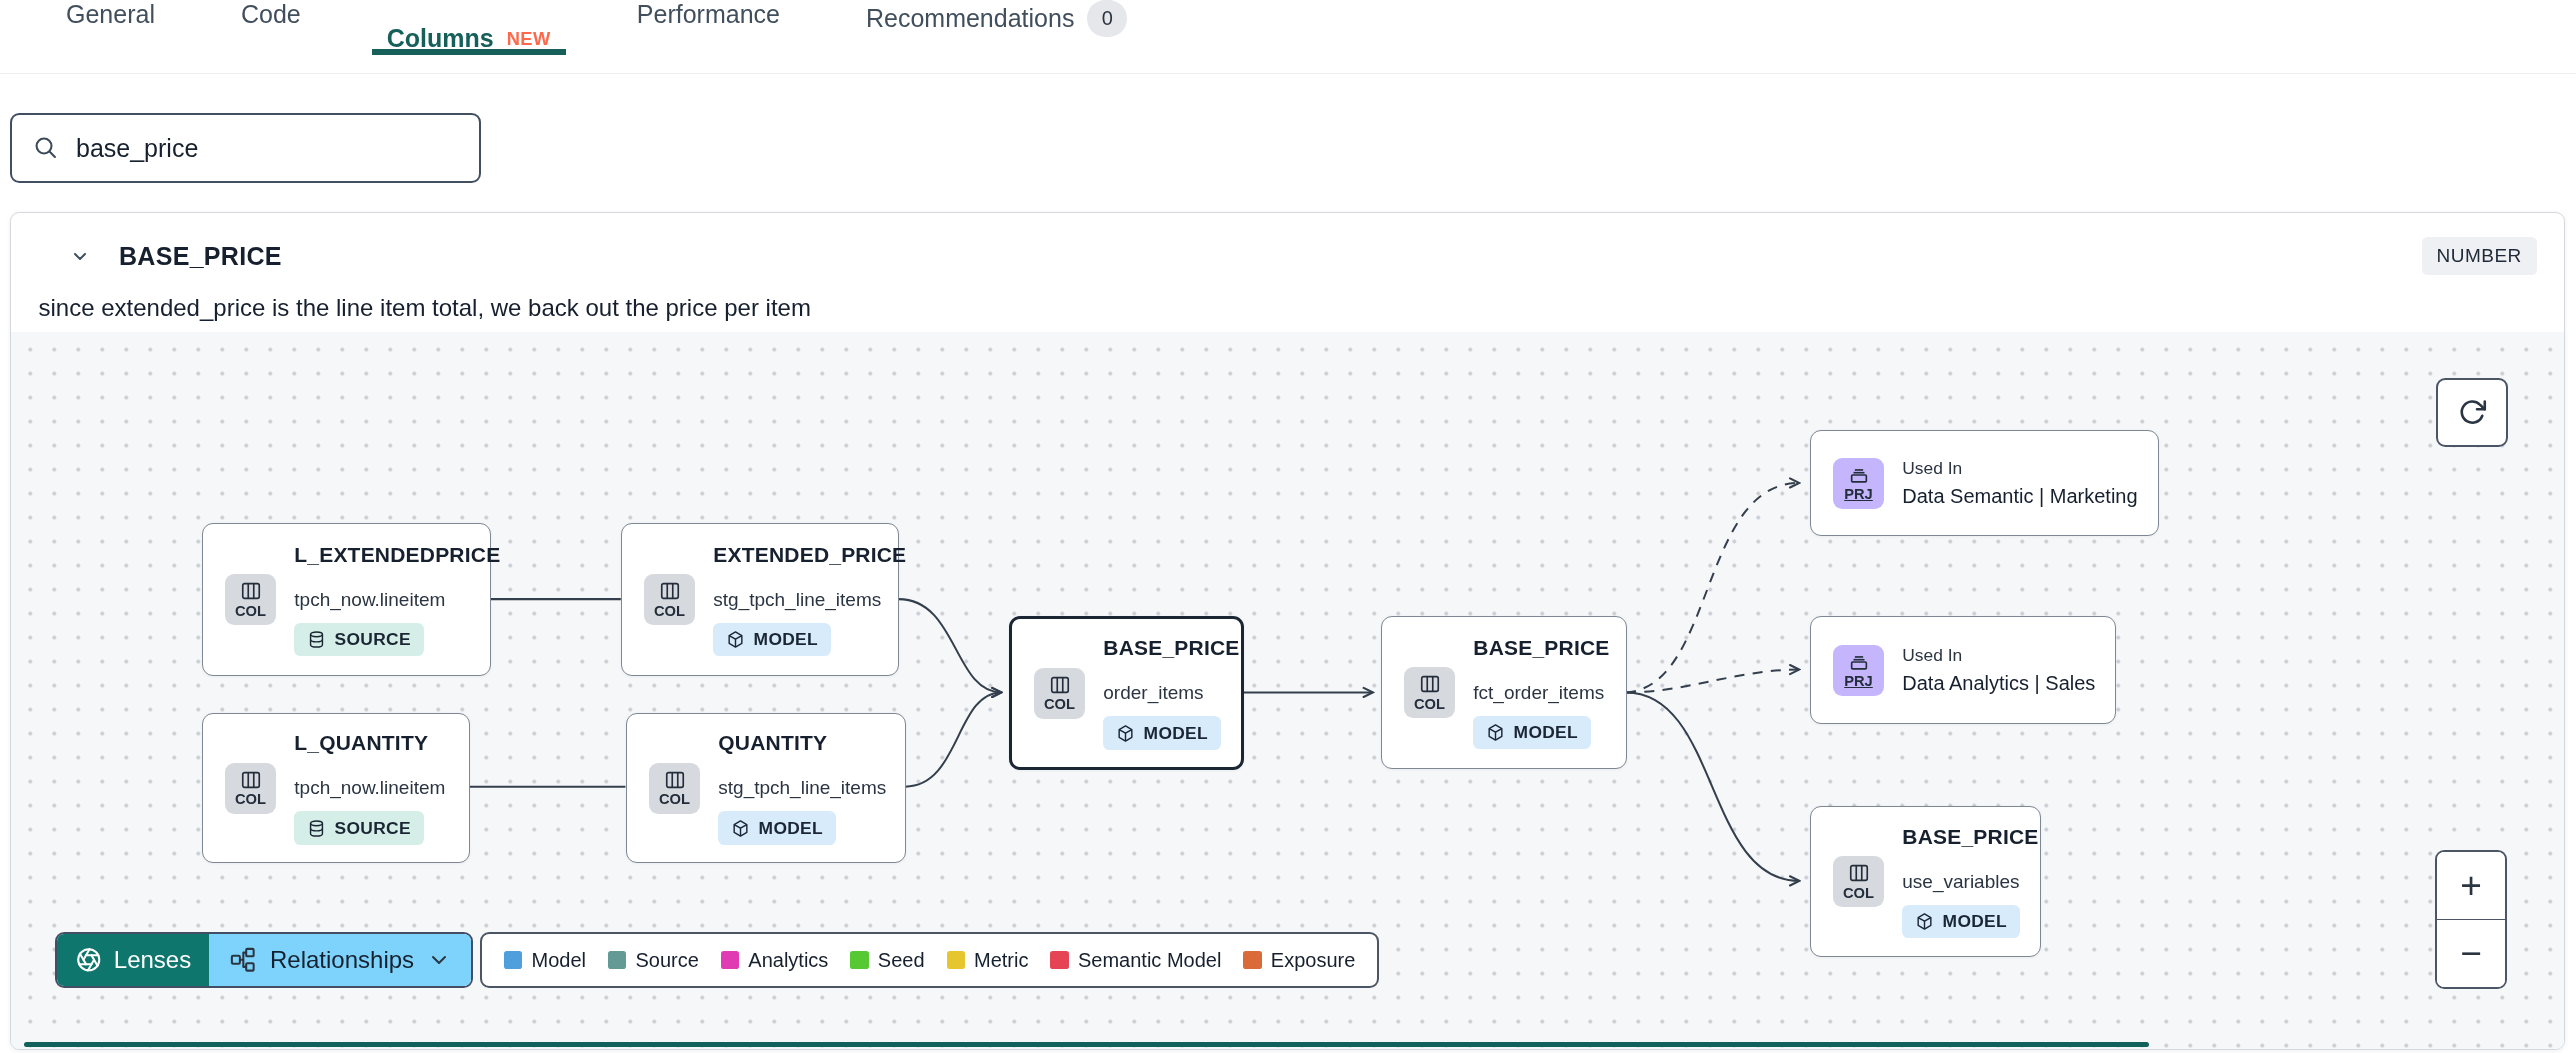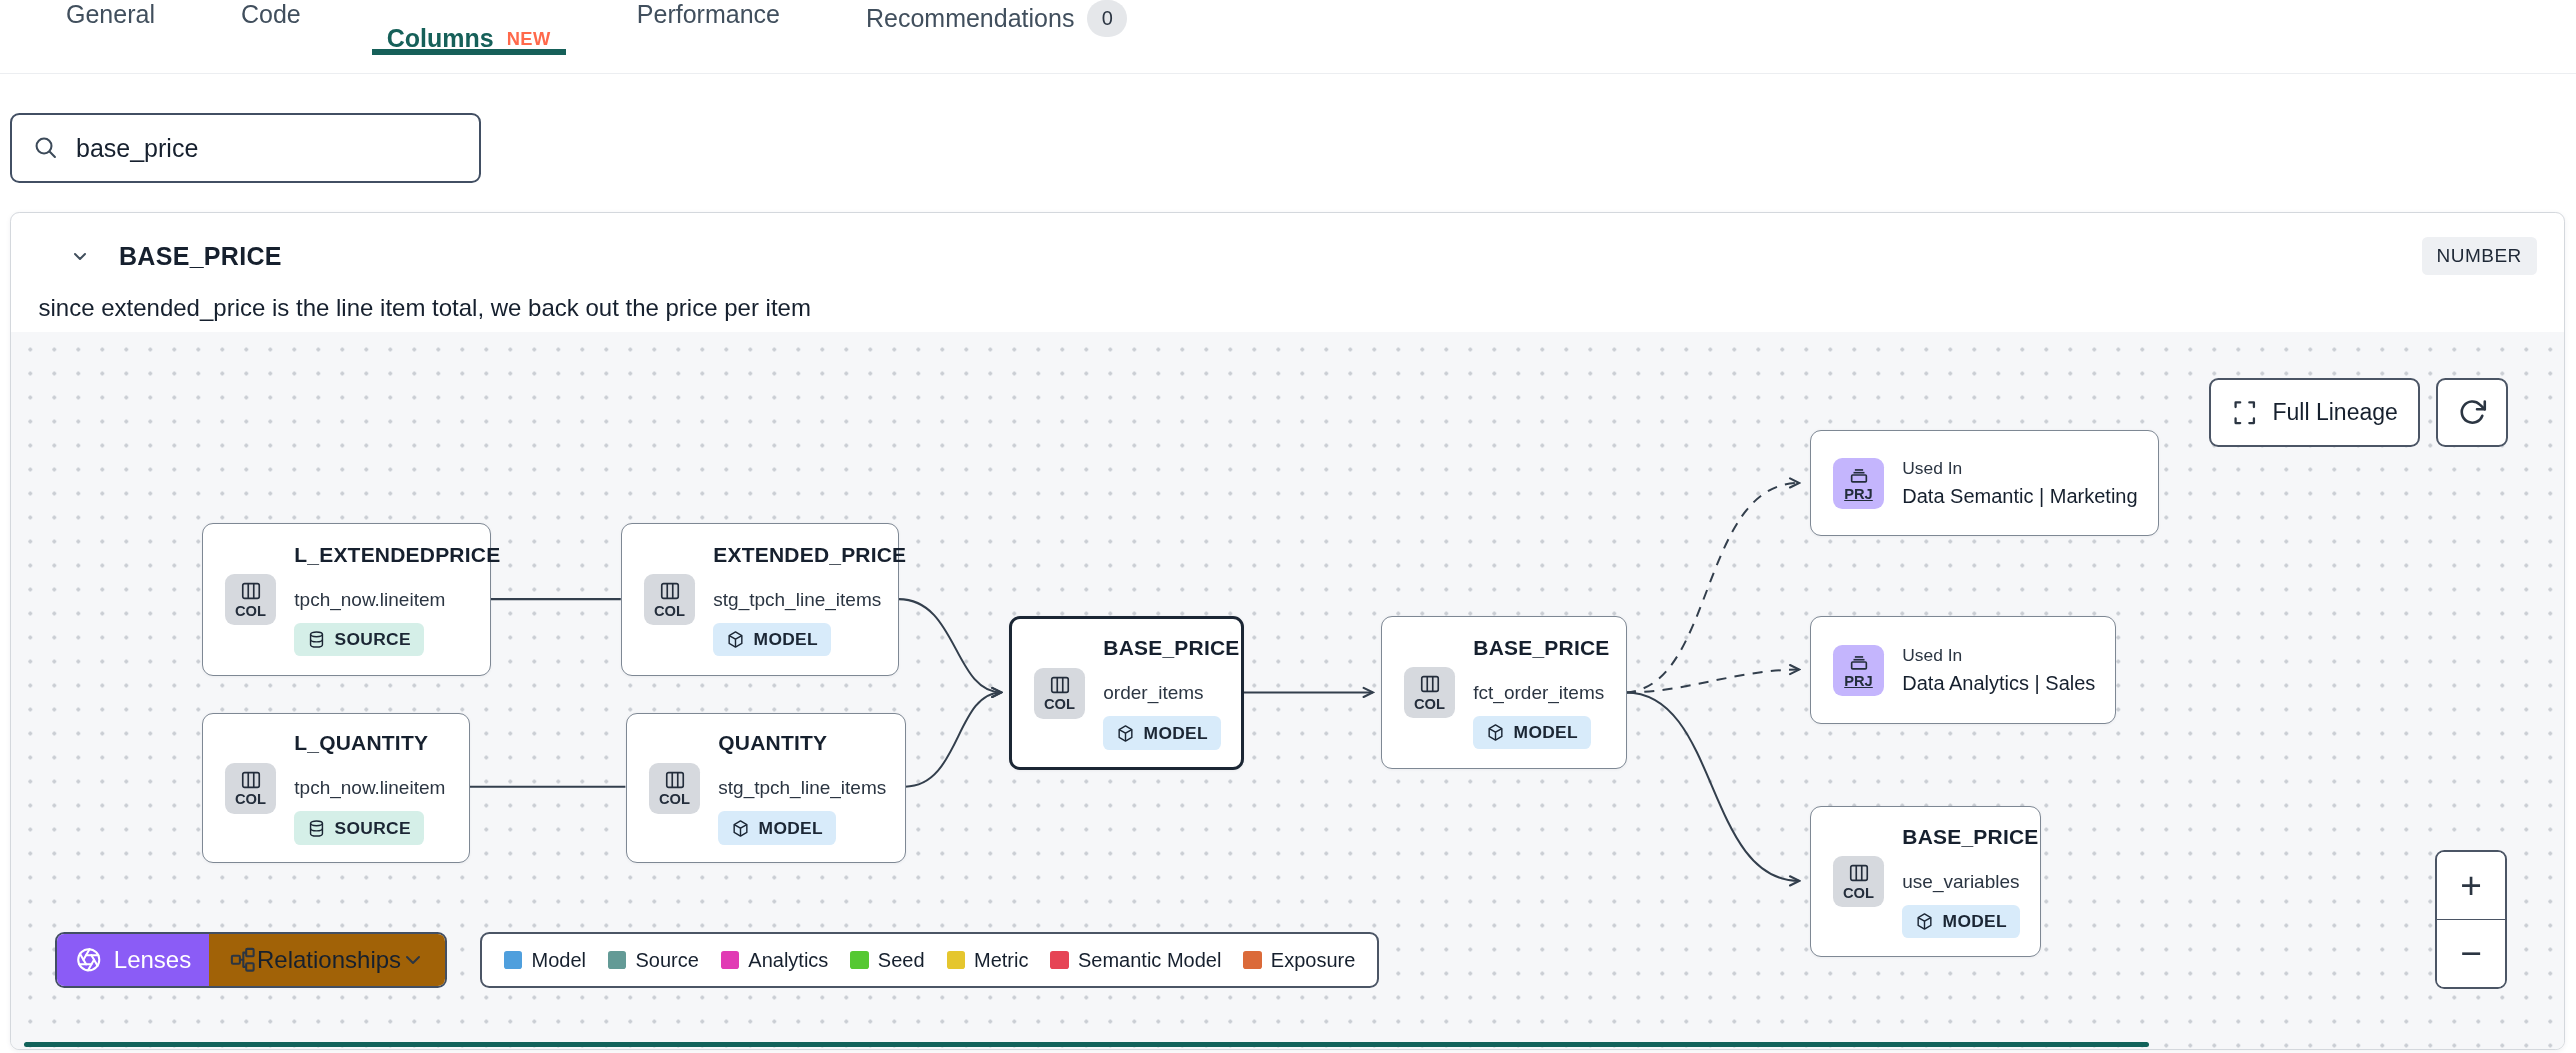--- a/index.html
+++ b/index.html
@@ -85,21 +85,21 @@
                display:flex; flex-direction:column; overflow:hidden; }
   .zoom-ctrl .zbtn { flex:1; display:flex; align-items:center; justify-content:center;
                      font-size:37px; font-weight:400; color:#2b3542; cursor:pointer; background:#fff; }
   .zoom-ctrl .zbtn + .zbtn { border-top:1.8px solid #4b5565; }
 
   
   .lens-group { position:absolute; left:44px; top:600px; height:56px; display:flex;
                 border:2.3px solid #424f63; border-radius:9.2px; overflow:hidden; background:#fff; }
   .lenses-btn { display:flex; align-items:center; gap:11px; padding:0 18.3px;
                 color:#fff; font-size:24px; cursor:pointer; }
-  .rel-btn { display:flex; align-items:center; padding:0 20px; background:#a16207;
+  .rel-btn { display:flex; align-items:center; gap:13px; padding:0 20px; background:#7dd3fc;
              font-size:24px; color:#16202e; cursor:pointer; }
   .legend { position:absolute; left:469px; top:600px; height:56px; background:#fff;
             border:2.3px solid #4b5565; border-radius:9.2px; display:flex; align-items:center;
             padding:0 22px; gap:22px; }
   .legend-item { display:flex; align-items:center; gap:9.2px; font-size:20px; color:#16202e; }
   .swatch { width:18.3px; height:18.3px; border-radius:2.8px; flex:none; }
 
   .h-scrollbar { position:absolute; left:13px; bottom:1.8px; width:2125px; height:5.5px;
                  background:#11625a; border-radius:2.8px; cursor:pointer; }
 
@@ -356,44 +356,35 @@
           <svg class="icon" viewBox="0 0 24 24" fill="none" stroke="#1b2634" stroke-width="1.8" stroke-linejoin="round">
             <path d="M12 2.5 L20 7 V17 L12 21.5 L4 17 V7 Z"></path>
               <path d="M4 7 L12 11.5 L20 7"></path>
               <path d="M12 11.5 V21.5"></path>
           </svg>
           <span>MODEL</span>
         </div>
       </div>
     </div>
 
-    <div class="btn full-lineage">
-      <svg class="icon" width="27.5" height="27.5" viewBox="0 0 24 24" fill="none" stroke="#2b3542" stroke-width="2" stroke-linecap="round" stroke-linejoin="round">
-        <path d="M8 3 H4 V7"></path>
-          <path d="M16 3 H20 V7"></path>
-          <path d="M4 17 V21 H8"></path>
-          <path d="M20 17 V21 H16"></path>
-      </svg>
-      <span>Full Lineage</span>
-    </div>
 
     <div class="btn refresh-btn">
       <svg class="icon" width="31" height="31" viewBox="0 0 24 24" fill="none" stroke="#2b3542" stroke-width="2" stroke-linecap="round" stroke-linejoin="round">
         <polyline points="21.5 3.5 21.5 9.5 15.5 9.5"></polyline>
           <path d="M19.6 14.5 a8.2 8.2 0 1 1 -1.9 -8.6 L21.5 9.5"></path>
       </svg>
     </div>
 
     <div class="zoom-ctrl">
       <div class="zbtn">+</div>
       <div class="zbtn">−</div>
     </div>
 
     <div class="lens-group">
-      <div class="lenses-btn" style="background:#8b5cf6;">
+      <div class="lenses-btn" style="background:#0f766e;">
         <svg class="icon" width="27.5" height="27.5" viewBox="0 0 24 24" fill="none" stroke="#ffffff" stroke-width="1.8" stroke-linecap="round" stroke-linejoin="round">
           <circle cx="12" cy="12" r="9.2"></circle>
           <line x1="14.31" y1="8" x2="19.7" y2="17.3"></line>
             <line x1="9.69" y1="8" x2="20.4" y2="8"></line>
           <line x1="7.38" y1="12" x2="12.77" y2="2.7"></line>
             <line x1="9.69" y1="16" x2="4.3" y2="6.7"></line>
           <line x1="14.31" y1="16" x2="3.6" y2="16"></line>
             <line x1="16.62" y1="12" x2="11.23" y2="21.3"></line>
         </svg>
         <span>Lenses</span>

